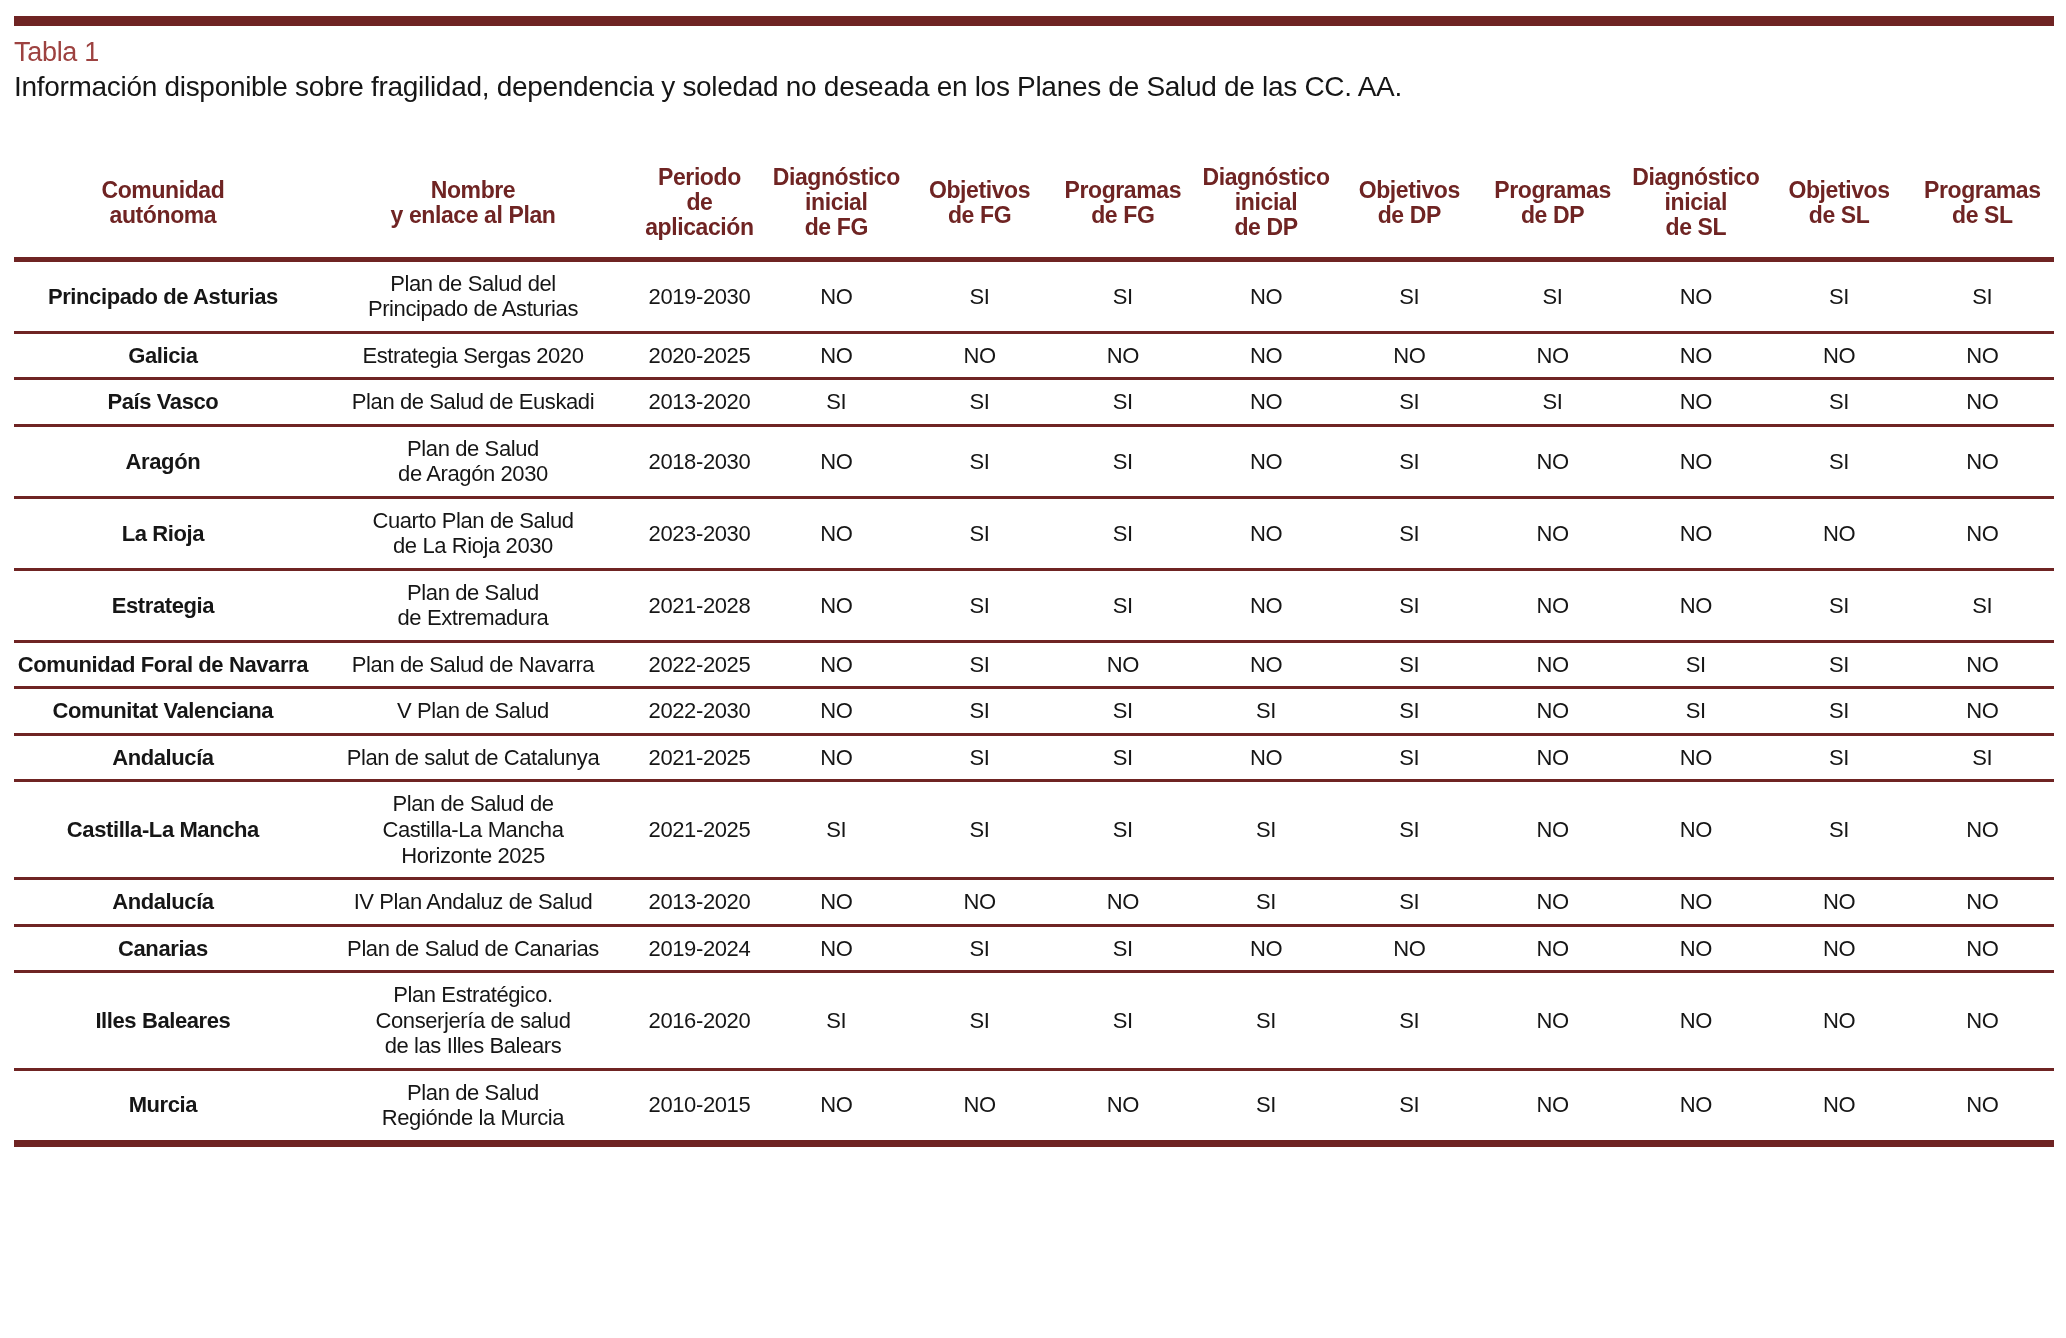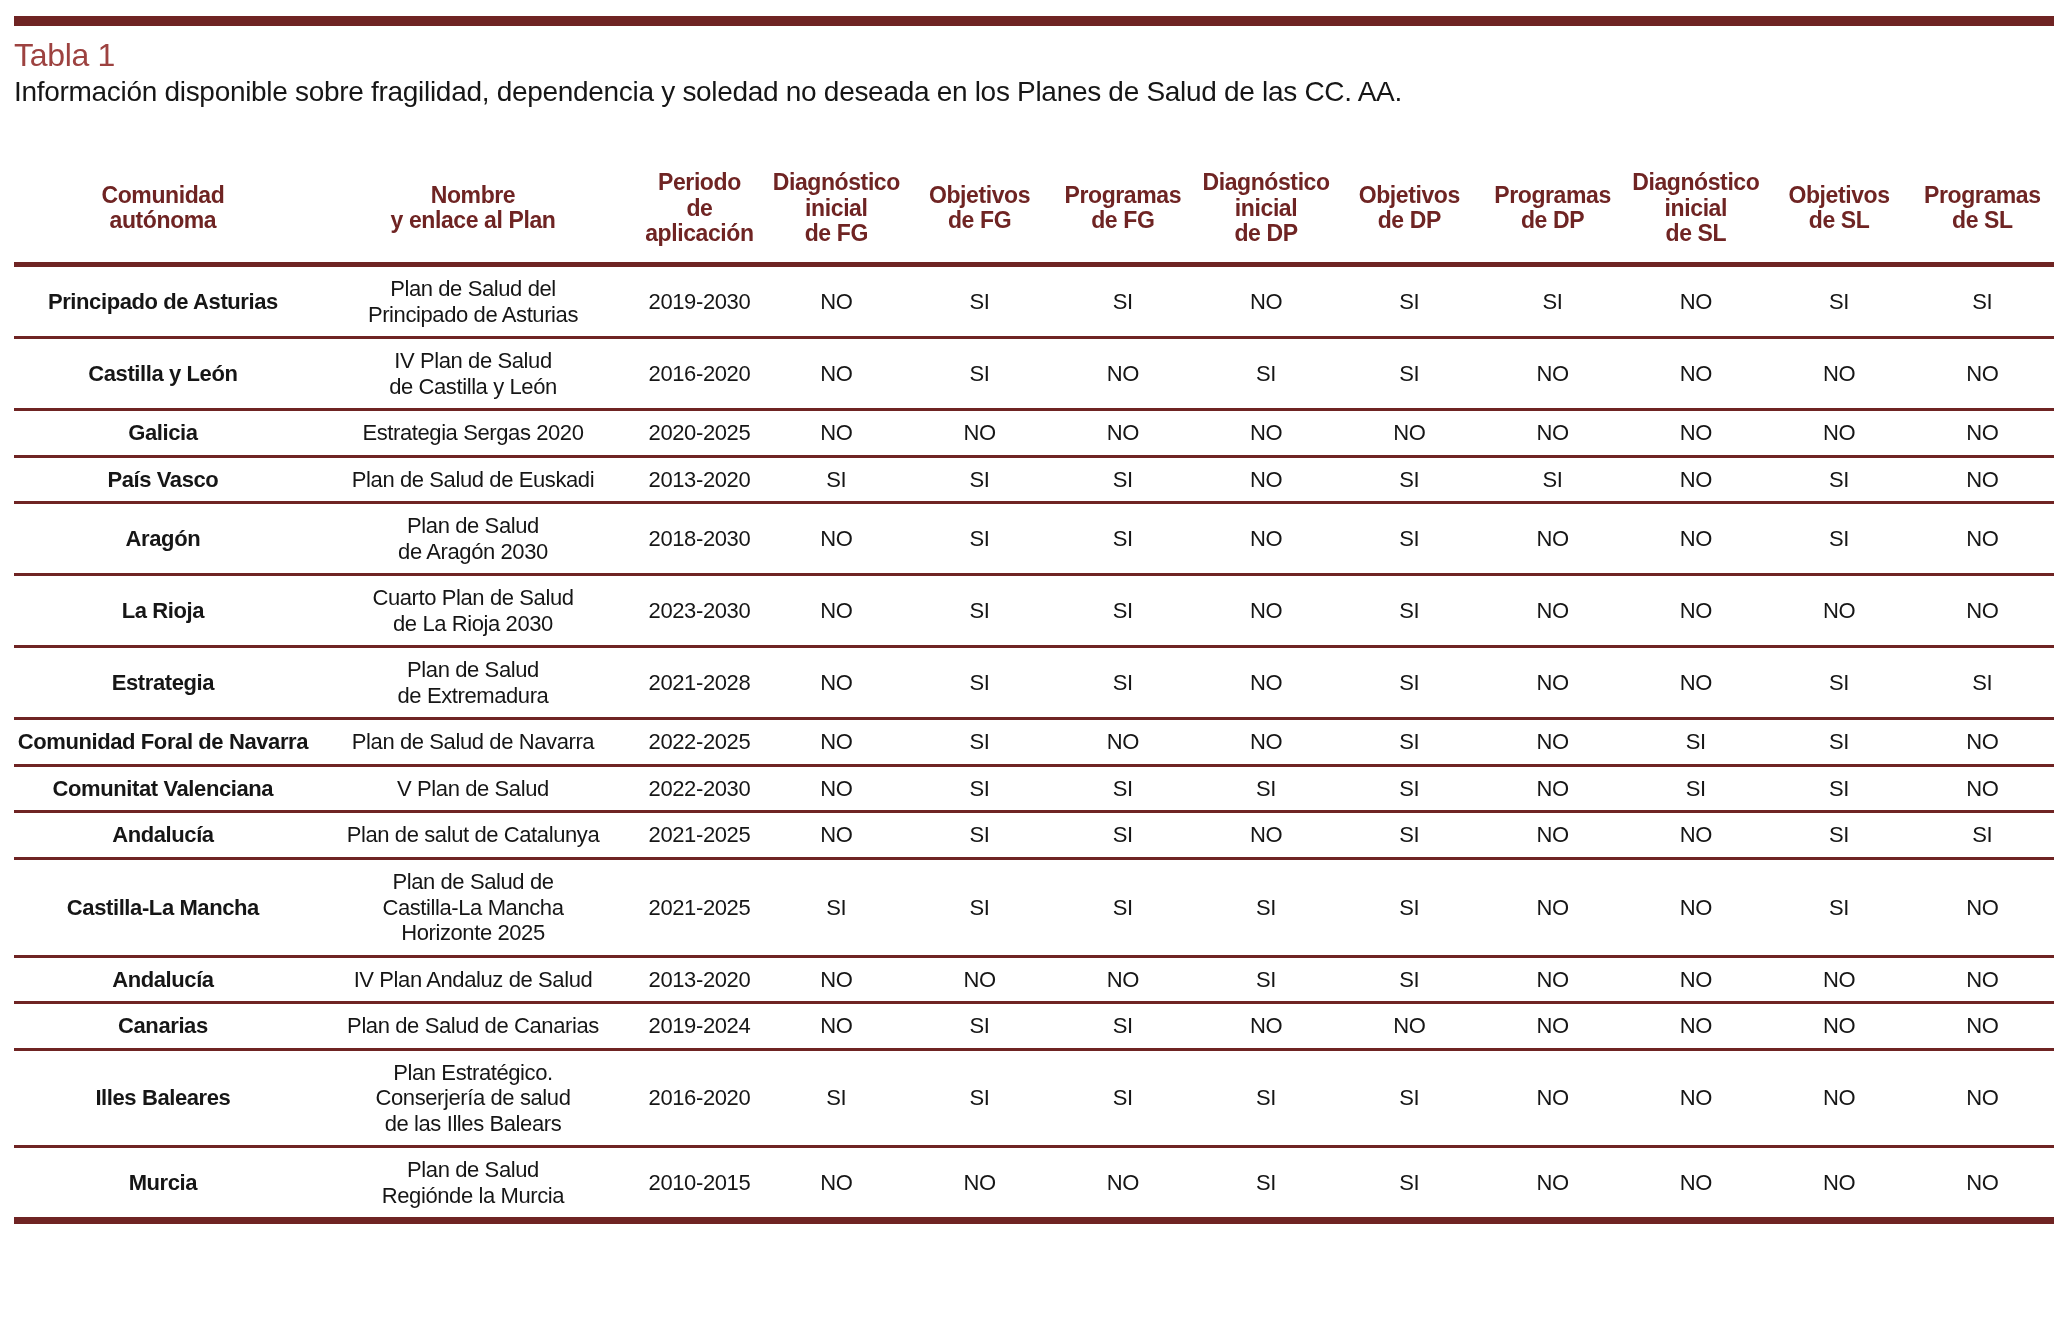--- a/index.html
+++ b/index.html
@@ -17,21 +17,21 @@
     overflow: hidden;
   }
   .page { padding: 10px 12px 0 14px; }
   .top-bar {
     height: 10px;
     background: var(--accent);
     margin-top: 6px;
   }
   .table-label {
     margin-top: 12px;
-    font-size: 32px;
+    font-size: 27px;
     line-height: 1.1;
     color: var(--label);
     letter-spacing: -0.3px;
   }
   .caption {
     margin-top: 3px;
     font-size: 28px;
     line-height: 1.15;
     color: var(--text);
     letter-spacing: -0.3px;
@@ -121,35 +121,20 @@
           <td class="val">SI</td>
           <td class="val">SI</td>
           <td class="val">NO</td>
           <td class="val">SI</td>
           <td class="val">SI</td>
           <td class="val">NO</td>
           <td class="val">SI</td>
           <td class="val">SI</td>
         </tr>
         <tr>
-          <td class="comunidad">Castilla y León</td>
-          <td class="plan">IV Plan de Salud
-de Castilla y León</td>
-          <td class="periodo">2016-2020</td>
-          <td class="val">NO</td>
-          <td class="val">SI</td>
-          <td class="val">NO</td>
-          <td class="val">SI</td>
-          <td class="val">SI</td>
-          <td class="val">NO</td>
-          <td class="val">NO</td>
-          <td class="val">NO</td>
-          <td class="val">NO</td>
-        </tr>
-        <tr>
           <td class="comunidad">Galicia</td>
           <td class="plan">Estrategia Sergas 2020</td>
           <td class="periodo">2020-2025</td>
           <td class="val">NO</td>
           <td class="val">NO</td>
           <td class="val">NO</td>
           <td class="val">NO</td>
           <td class="val">NO</td>
           <td class="val">NO</td>
           <td class="val">NO</td>

